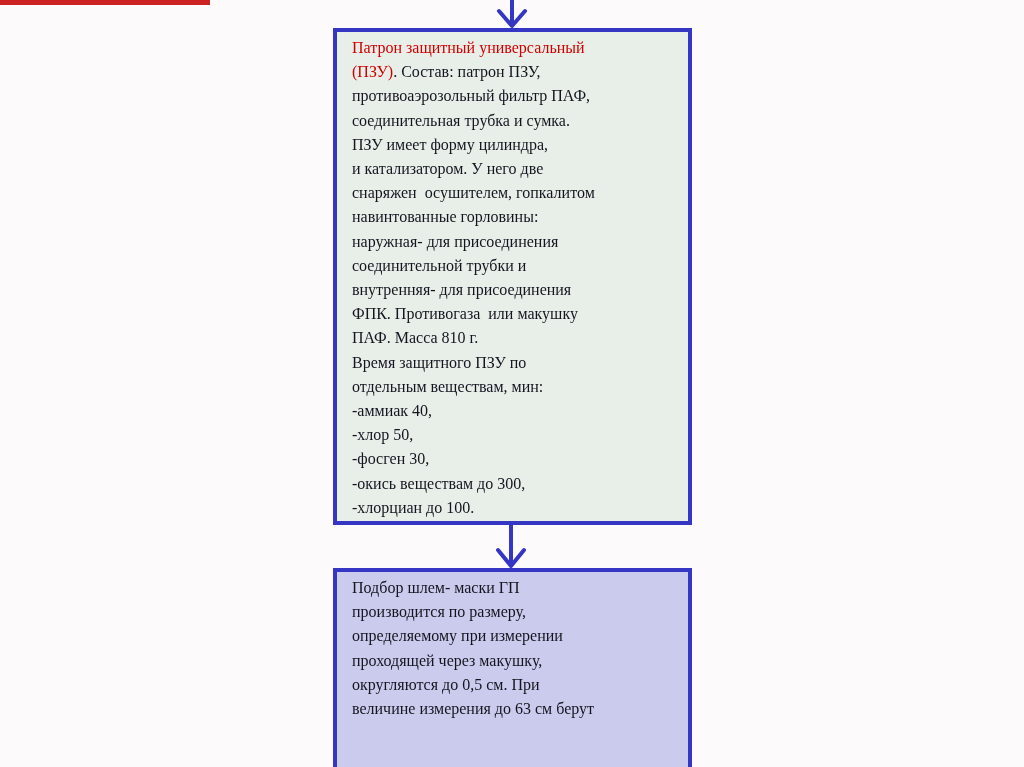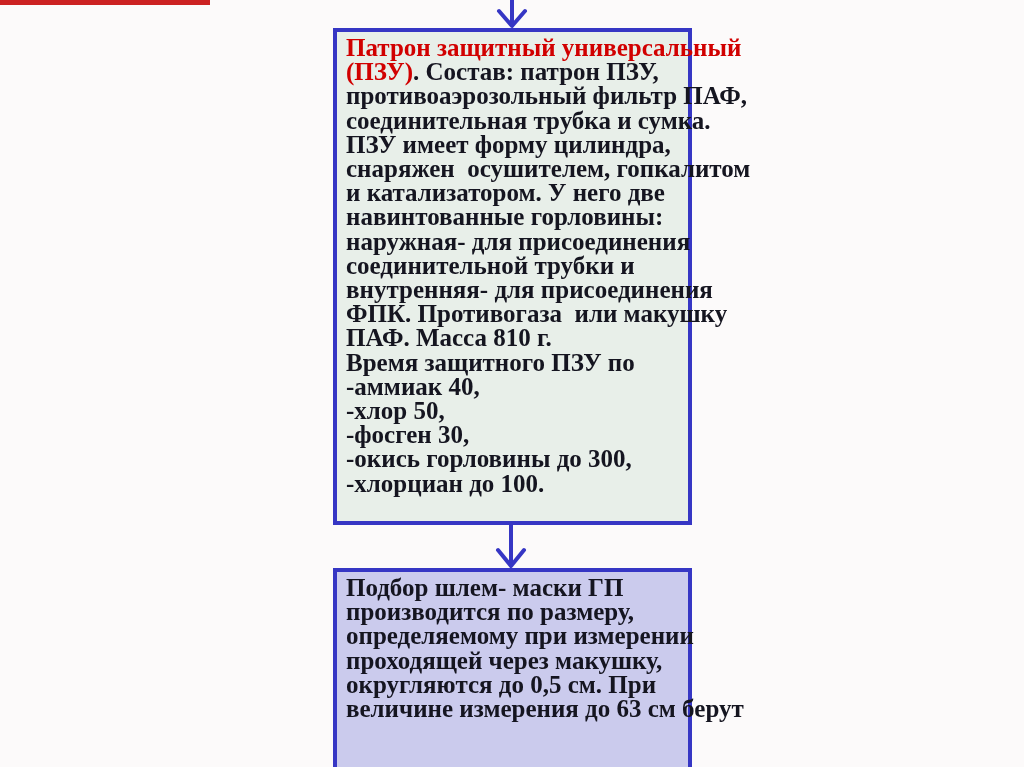--- a/index.html
+++ b/index.html
@@ -5,22 +5,22 @@
   html,body{margin:0;padding:0;}
   .page{
     position:relative;width:1024px;height:767px;overflow:hidden;
     background:var(--page-bg,#fcfafa);
     font-family:"Liberation Serif","DejaVu Serif",serif;
   }
   .red-bar{position:absolute;left:0;top:0;width:210px;height:5px;background:var(--top-left-bar,#cc2222);}
   .box{
     position:absolute;left:333px;width:359px;box-sizing:border-box;
     border:4px solid var(--box-border,#3636c4);
-    padding:4px 5px 0 9px;
-    font-weight:bold;font-size:25px;line-height:24.2px;
+    padding:4px 5px 0 15px;
+    font-weight:normal;font-size:16px;line-height:24.2px;
   }
   .top-box{top:28px;height:497px;background:var(--top-box-fill,#e8efe9);}
   .bottom-box{top:568px;height:220px;background:var(--bottom-box-fill,#cbcbed);}
   .line{white-space:pre;}
   .t-red{color:var(--red-text,#d10000);}
   .t-body{color:var(--body-text,#151520);text-align:right;}
   .arrow{position:absolute;}
   .arrow line,.arrow polyline{
     stroke:var(--arrow,#3636c4);stroke-width:4;fill:none;
     stroke-linecap:round;stroke-linejoin:round;
@@ -37,33 +37,34 @@
     <line x1="22" y1="0" x2="22" y2="22"></line>
     <polyline points="9,11 22,26 35,11"></polyline>
   </svg>
 
   <div class="box top-box">
     <div class="line"><span class="t-red">Патрон защитный универсальный</span><span class="t-body"></span></div>
     <div class="line"><span class="t-red">(ПЗУ)</span><span class="t-body">. Состав: патрон ПЗУ,</span></div>
     <div class="line"><span class="t-body">противоаэрозольный фильтр ПАФ,</span></div>
     <div class="line"><span class="t-body">соединительная трубка и сумка.</span></div>
     <div class="line"><span class="t-body">ПЗУ имеет форму цилиндра,</span></div>
+    <div class="line"><span class="t-body">и катализатором. У него две</span></div>
     <div class="line"><span class="t-body">снаряжен  осушителем, гопкалитом</span></div>
-    <div class="line"><span class="t-body">и катализатором. У него две</span></div>
     <div class="line"><span class="t-body">навинтованные горловины:</span></div>
     <div class="line"><span class="t-body">наружная- для присоединения</span></div>
     <div class="line"><span class="t-body">соединительной трубки и</span></div>
     <div class="line"><span class="t-body">внутренняя- для присоединения</span></div>
     <div class="line"><span class="t-body">ФПК. Противогаза  или макушку</span></div>
     <div class="line"><span class="t-body">ПАФ. Масса 810 г.</span></div>
     <div class="line"><span class="t-body">Время защитного ПЗУ по</span></div>
+    <div class="line"><span class="t-body">отдельным веществам, мин:</span></div>
     <div class="line"><span class="t-body">-аммиак 40,</span></div>
     <div class="line"><span class="t-body">-хлор 50,</span></div>
     <div class="line"><span class="t-body">-фосген 30,</span></div>
-    <div class="line"><span class="t-body">-окись горловины до 300,</span></div>
+    <div class="line"><span class="t-body">-окись веществам до 300,</span></div>
     <div class="line"><span class="t-body">-хлорциан до 100.</span></div>
   </div>
 
   <svg class="arrow" style="left:489px;top:523px;" width="44" height="46" viewBox="0 0 44 46">
     <line x1="22" y1="0" x2="22" y2="39"></line>
     <polyline points="9,27 22,43 35,27"></polyline>
   </svg>
 
   <div class="box bottom-box">
     <div class="line"><span class="t-body">Подбор шлем- маски ГП</span></div>

